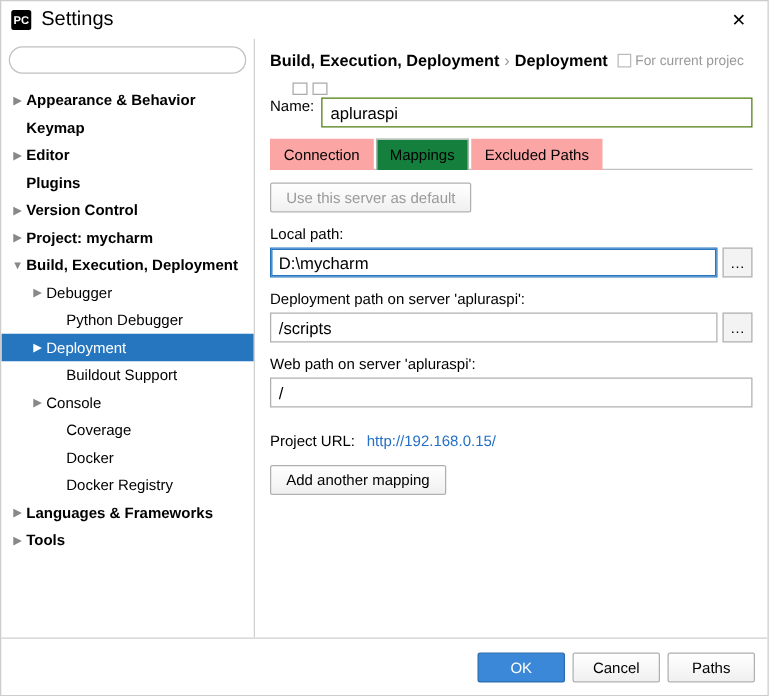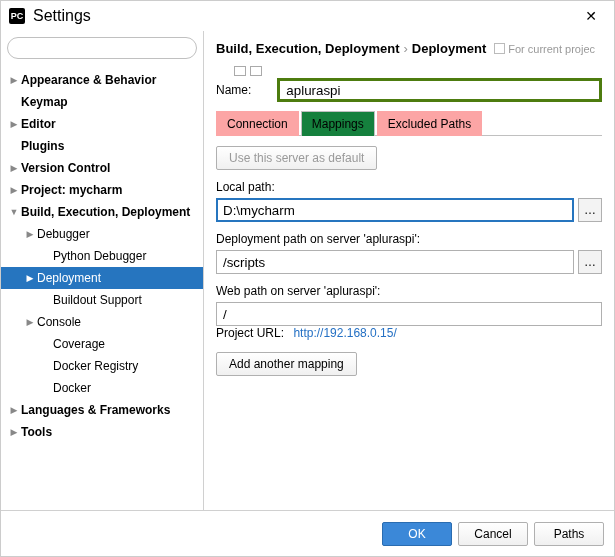--- a/index.html
+++ b/index.html
@@ -20,36 +20,36 @@
 .tree-arrow { width: 14px; height: 14px; display: inline-flex; align-items: center; justify-content: center; font-size: 9px; color: #888; }
 .tree-item.selected .tree-arrow { color: #fff; }
 .tree-label { font-size: 12px; }
 .tree-label.bold { font-weight: bold; }
 .content { flex: 1; display: flex; flex-direction: column; padding: 10px 12px 0 12px; overflow: hidden; }
 .breadcrumb-row { display: flex; align-items: center; margin-bottom: 10px; }
 .breadcrumb { font-weight: bold; font-size: 13px; }
 .bc-sep { color: #999; margin: 0 4px; font-size: 13px; }
 .for-project { color: #999; font-size: 11px; margin-left: 8px; display: flex; align-items: center; gap: 3px; }
 .icon-stub { display: inline-block; width: 11px; height: 11px; border: 1px solid #bbb; }
-.name-row { display: flex; align-items: center; margin-bottom: 8px; gap: 20px; }
+.name-row { display: flex; margin-bottom: 8px; }
 .name-row label { margin-right: 6px; }
-.name-input { flex: 1; height: 24px; border: 3px solid #4d7c0f; padding: 0 6px; }
+.name-input { flex: 1; height: 24px; border: 1px solid #4d7c0f; padding: 0 6px; }
 .tabs { display: flex; border-bottom: 1px solid #c0c0c0; }
 .tab { padding: 5px 10px; border: 1px solid transparent; border-bottom: none; cursor: default; background: #fca5a5; margin-right: 2px; position: relative; top: 1px; }
 .tab.active { background: #15803d; border-color: #c0c0c0; text-align: center; }
 .panel { border-top: none; padding: 10px 0; flex: 1; }
 .btn { height: 24px; padding: 0 12px; border: 1px solid #b0b0b0; background: linear-gradient(#fff,#f0f0f0); border-radius: 2px; cursor: default; font-size: 12px; }
 .btn:disabled { color: #9a9a9a; }
 .field-block { margin-top: 10px; }
 .field-label { margin-bottom: 4px; display: block; }
 .field-row { display: flex; gap: 4px; }
 .field-input { flex: 1; height: 24px; border: 1px solid #b0b0b0; padding: 0 6px; }
 .field-input.focus { border-color: #2675bf; box-shadow: 0 0 0 1px #2675bf inset; }
 .browse-btn { width: 24px; height: 24px; border: 1px solid #b0b0b0; background: #f3f3f3; display: flex; align-items: center; justify-content: center; cursor: default; }
-.url-row { margin-top: 0; }
+.url-row { margin-top: 20px; }
 .url-link { color: #2470c4; text-decoration: none; margin-left: 6px; }
 .add-mapping { margin-top: 12px; }
 .footer { height: 46px; border-top: 1px solid #d0d0d0; display: flex; align-items: center; justify-content: flex-end; padding: 0 10px; gap: 6px; }
 .footer .btn { min-width: 70px; }
 .btn.primary { background: #3b88d8; border-color: #2a6cb0; color: #ffffff; }
 .mini-icons { display:flex; gap:4px; margin-left:18px; margin-bottom:2px; }
 .mini-icon { width:12px; height:10px; border:1px solid #aaa; }
 </style>
 </head>
 <body>
@@ -119,25 +119,25 @@
       <div class="tree-item" style="padding-left:22px">
           <span class="tree-arrow">▶</span>
           <span class="tree-label">Console</span>
         </div>
       <div class="tree-item" style="padding-left:38px">
           <span class="tree-arrow"></span>
           <span class="tree-label">Coverage</span>
         </div>
       <div class="tree-item" style="padding-left:38px">
           <span class="tree-arrow"></span>
+          <span class="tree-label">Docker</span>
+        </div>
+      <div class="tree-item" style="padding-left:38px">
+          <span class="tree-arrow"></span>
           <span class="tree-label">Docker Registry</span>
-        </div>
-      <div class="tree-item" style="padding-left:38px">
-          <span class="tree-arrow"></span>
-          <span class="tree-label">Docker</span>
         </div>
       <div class="tree-item">
           <span class="tree-arrow">▶</span>
           <span class="tree-label bold">Languages &amp; Frameworks</span>
         </div>
       <div class="tree-item">
           <span class="tree-arrow">▶</span>
           <span class="tree-label bold">Tools</span>
         </div>
     </div>

